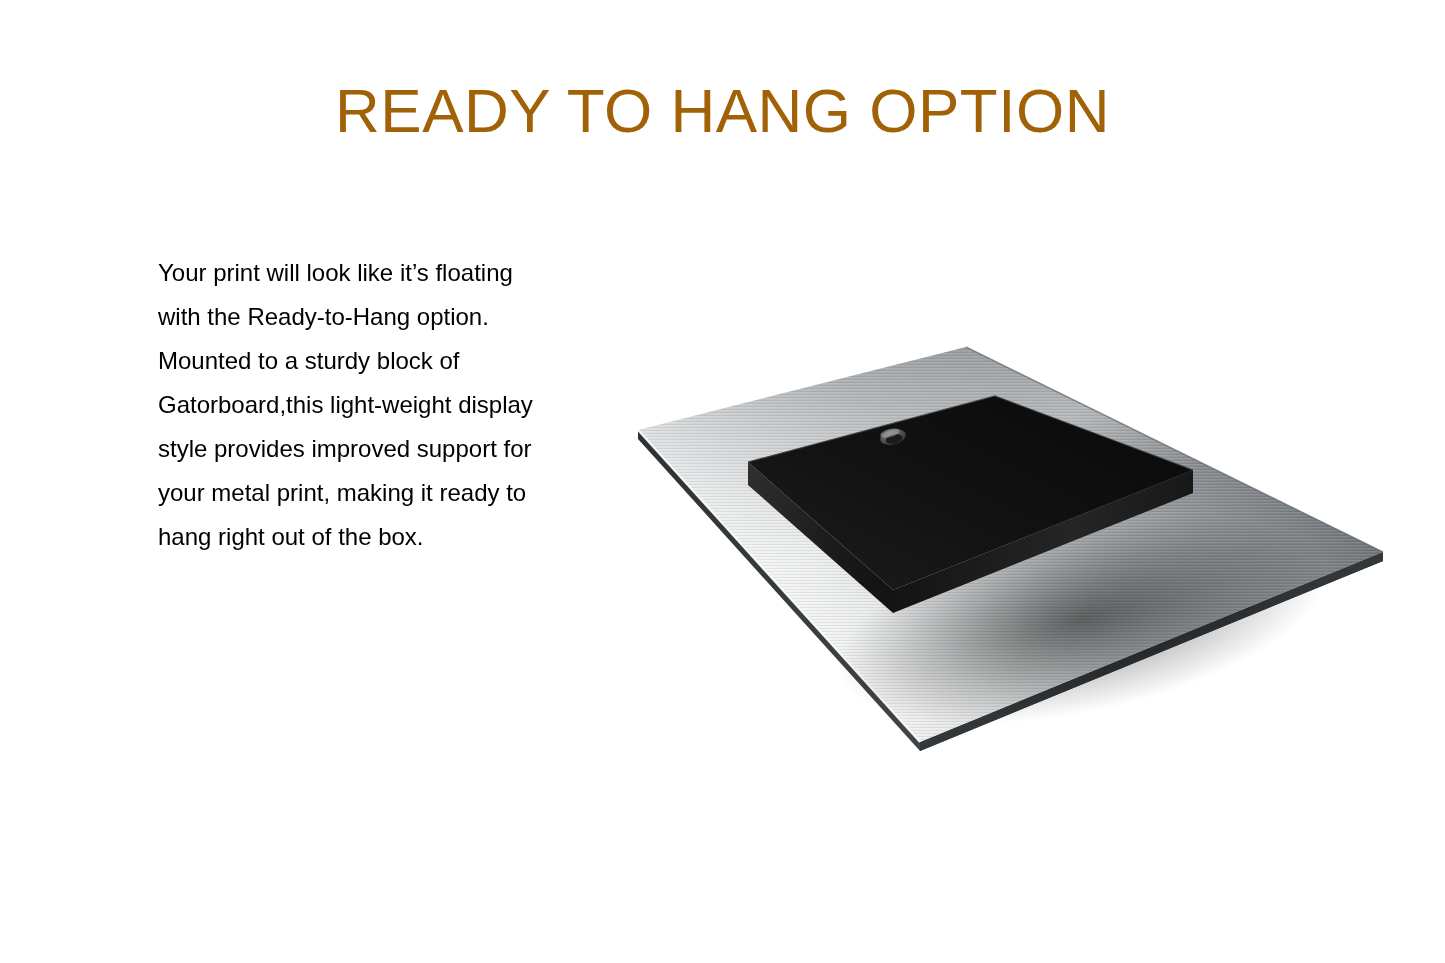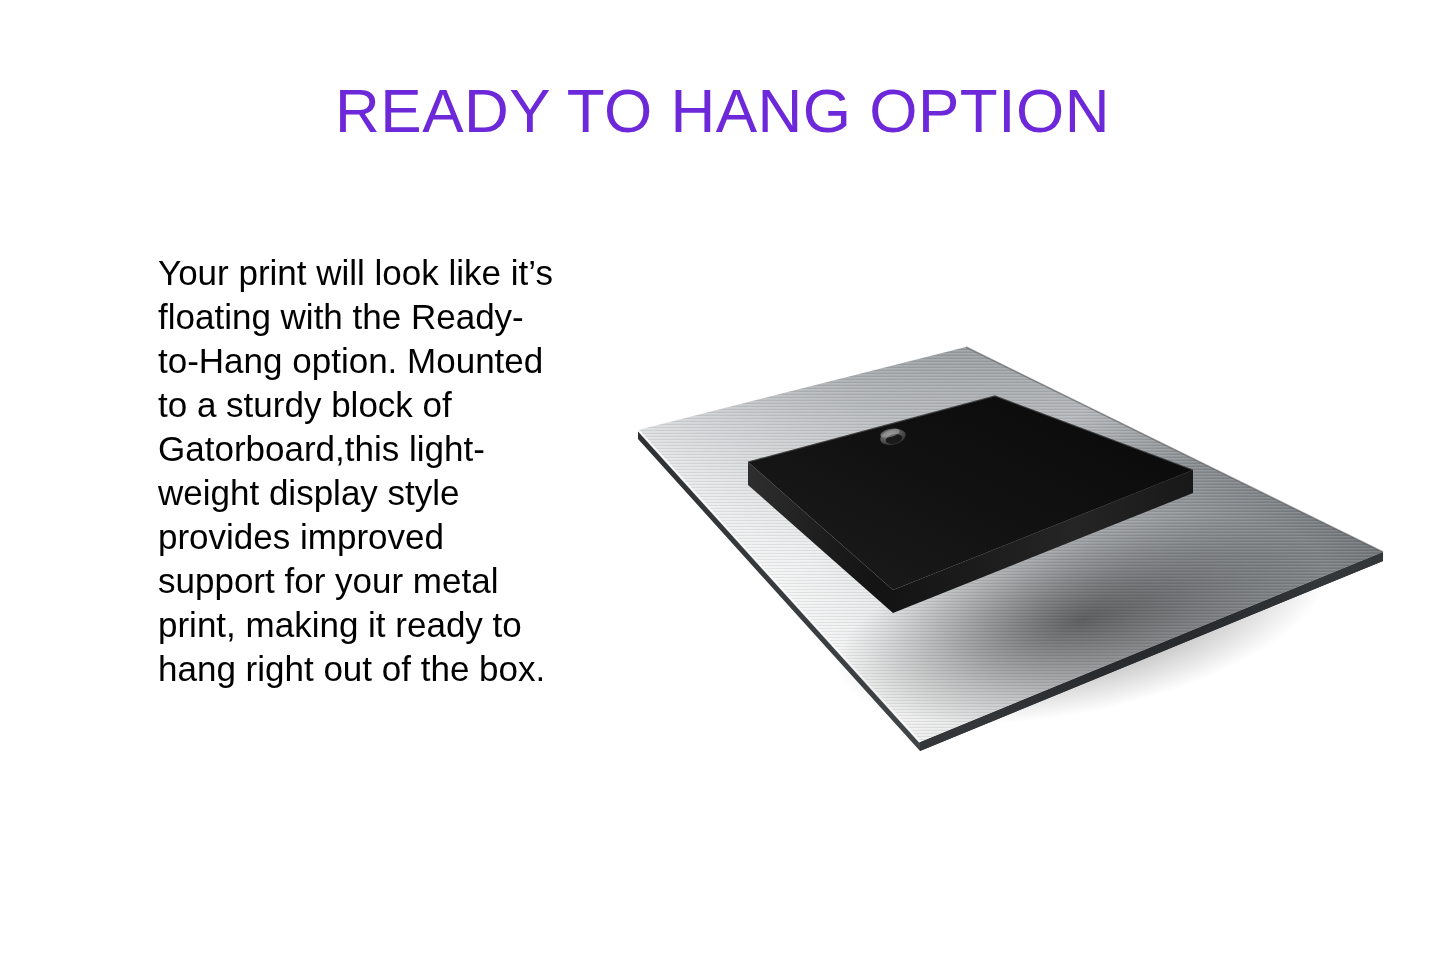--- a/index.html
+++ b/index.html
@@ -28,32 +28,32 @@
     position: absolute;
     left: 0;
     top: 78px;
     width: 1445px;
     text-align: center;
     font-family: "Liberation Sans", sans-serif;
     font-size: 62px;
     font-weight: 400;
     letter-spacing: 0.5px;
     line-height: 1.05;
-    color: #6d28d9;
+    color: #a16207;
     white-space: nowrap;
   }
 
   
   .body-copy {
     position: absolute;
     left: 158px;
     top: 251px;
     width: 400px;
     font-family: "Liberation Sans", sans-serif;
-    font-size: 35px;
+    font-size: 24px;
     font-weight: 400;
     line-height: 44px;
     color: #000000;
     text-align: left;
   }
 
   
   .product-figure {
     position: absolute;
     left: 600px;

